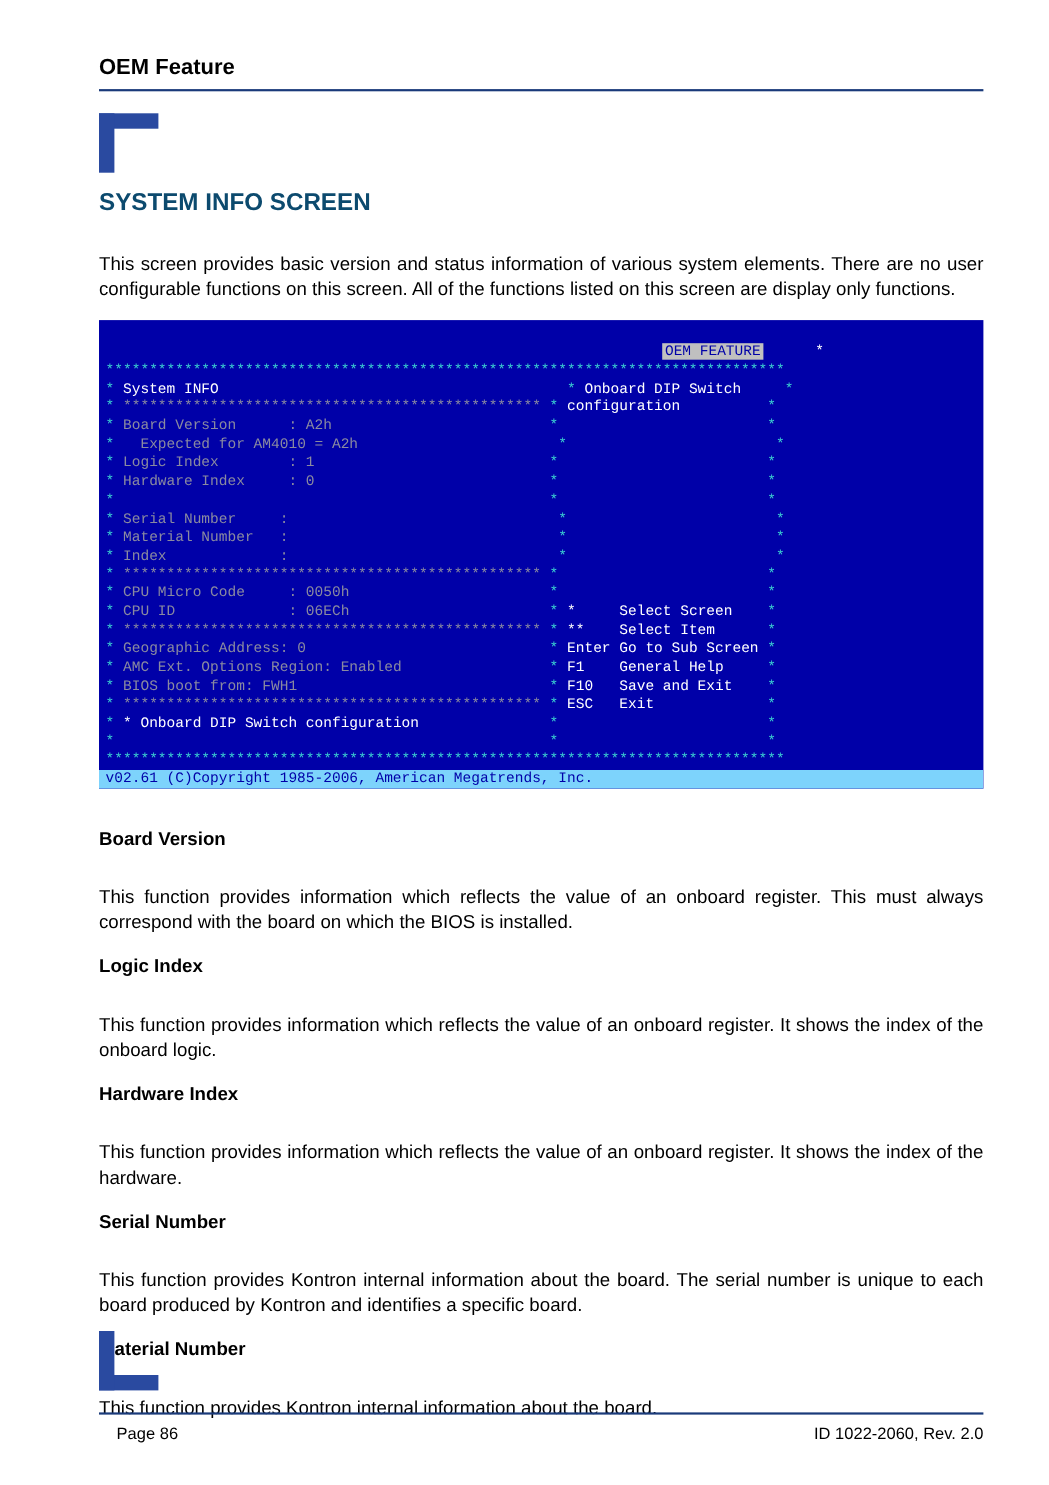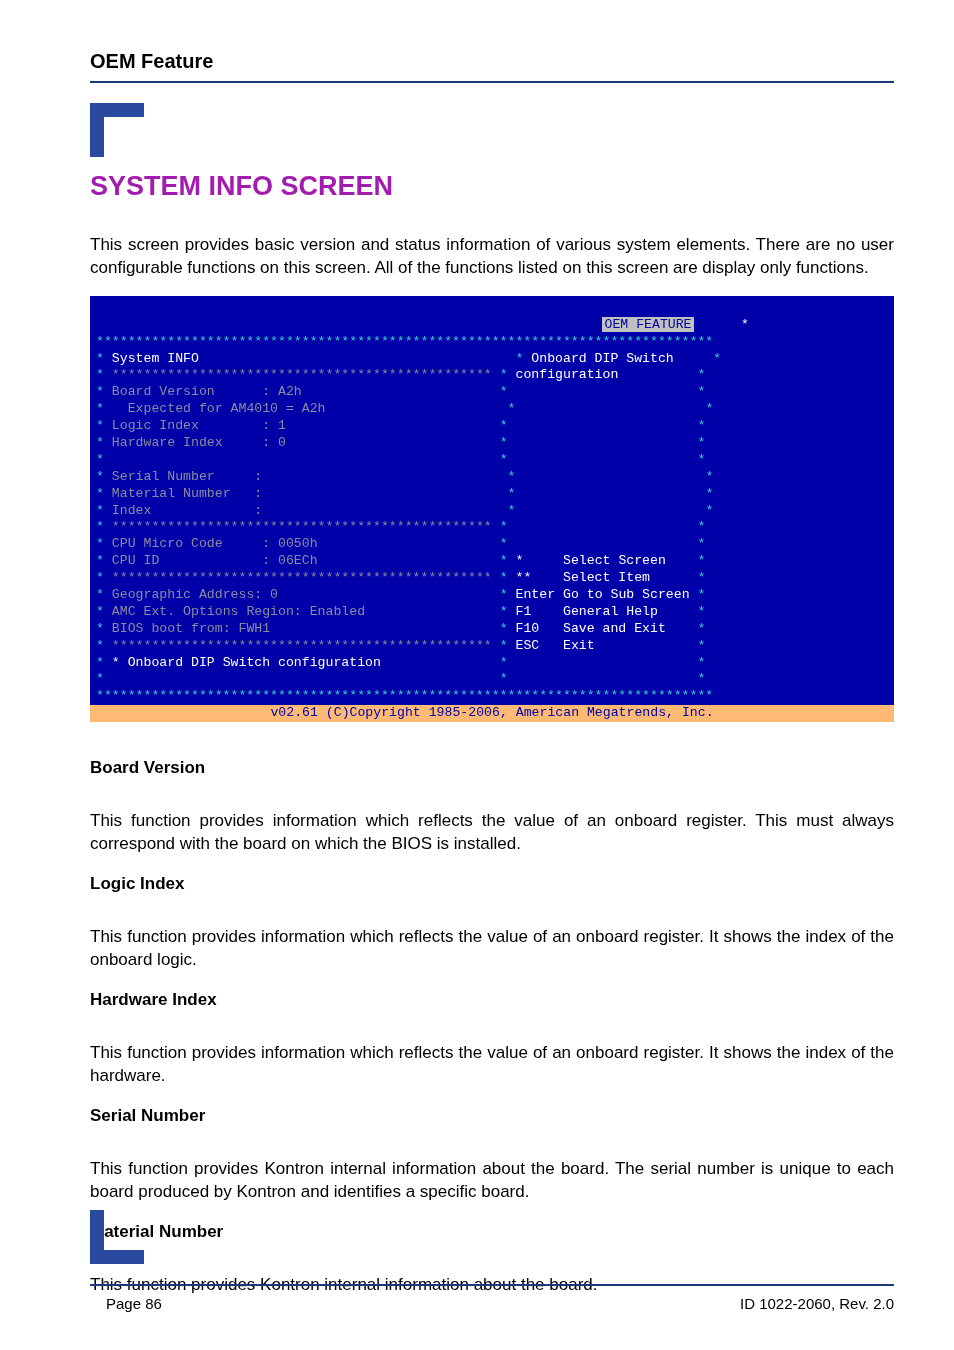--- a/index.html
+++ b/index.html
@@ -25,23 +25,23 @@
     margin-bottom: 20px;
   }
   .logo-corner {
     width: 54px; height: 54px;
     border: 14px solid #2a4aa0;
     border-right: none;
     border-bottom: none;
     margin-bottom: 14px;
   }
   h2.screen-title {
-    font-size: 27px;
+    font-size: 22px;
     font-weight: bold;
-    color: #a21caf;
+    color: #0c4a6e;
     margin-bottom: 12px;
   }
   p.body {
     font-size: 17px;
     line-height: 1.35;
     text-align: justify;
     margin-bottom: 16px;
     margin-top: 32px;
   }
   .bios-box {
@@ -56,22 +56,21 @@
     overflow: hidden;
   }
   .bios-box .grey { color: #8a8aa0; }
   .bios-box .white { color: #fff; }
   .bios-box .cyan { color: #3bd0d0; }
   .bios-box .tag-bar { display:inline-block; }
   .bios-box .tag {
     background: #c0c0c0; color: #0000a8; padding: 0 2px;
   }
   .bios-box .footer-line {
-    background: #fdba74; color: #0000a8; display:block;
-    text-align: center;
+    background: #7dd3fc; color: #0000a8; display:block;
     margin: 0 -6px -2px -6px;
     padding: 0 6px;
   }
   h3.sub {
     font-size: 17px;
     font-weight: bold;
     margin-top: 18px;
     margin-bottom: 6px;
   }
   .foot-corner {

